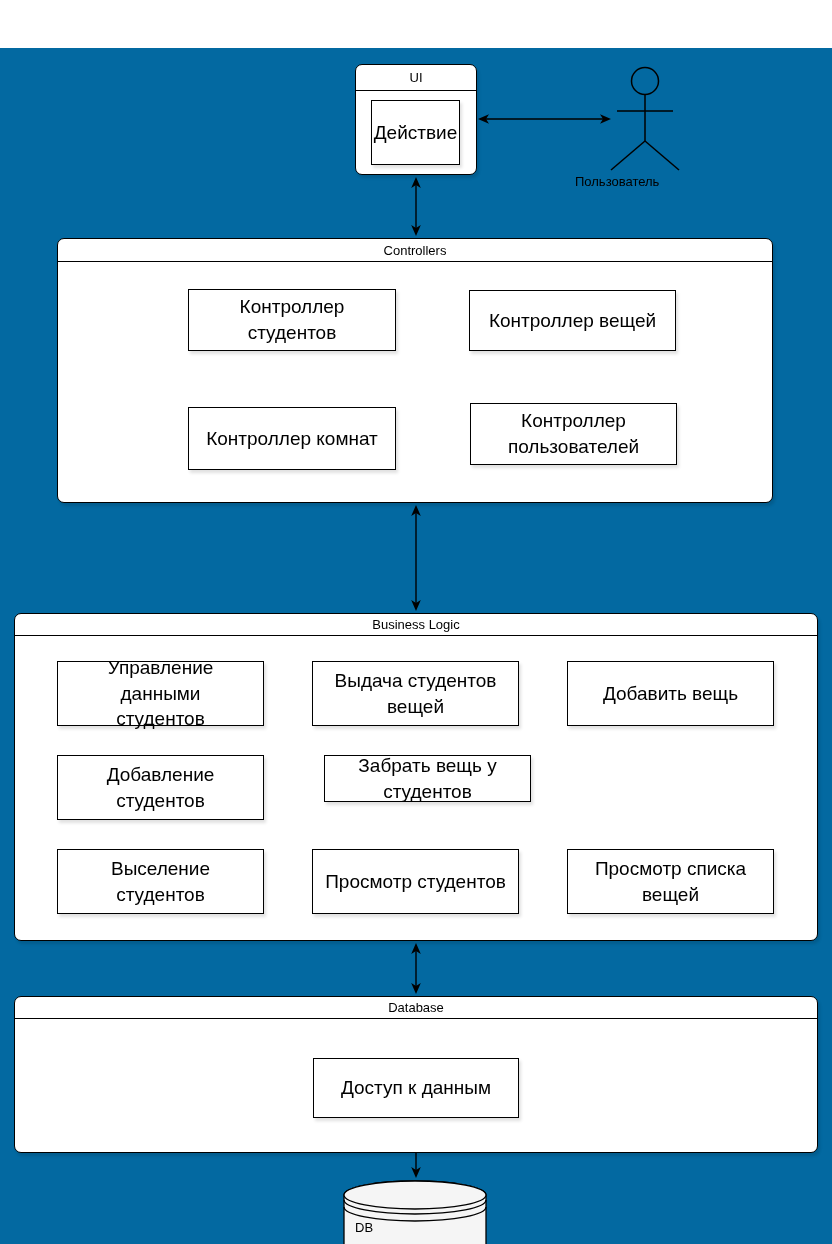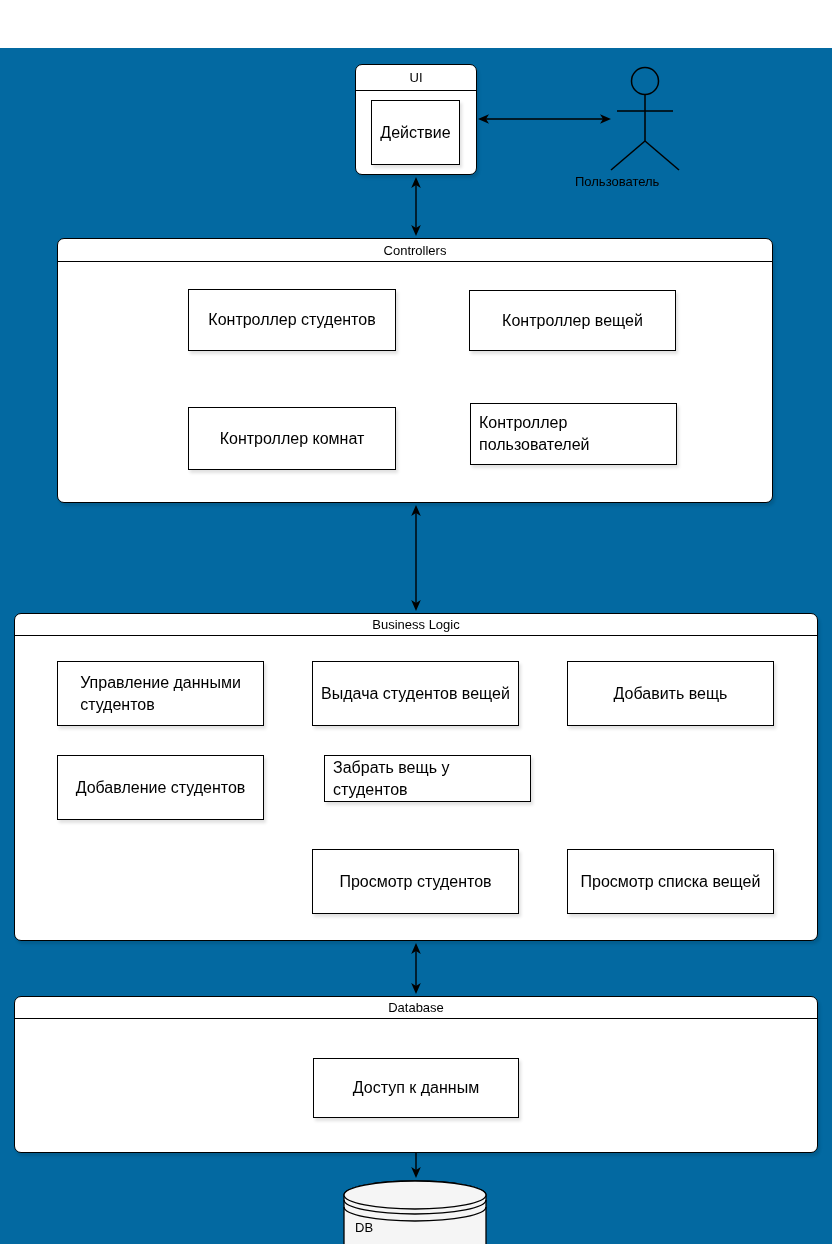--- a/index.html
+++ b/index.html
@@ -31,21 +31,22 @@
     box-sizing: border-box;
   }
   .node {
     position: absolute;
     border: 1px solid #000000;
     background: #ffffff;
     box-shadow: 2px 3px 3px rgba(0,0,0,0.12);
     display: flex;
     align-items: center;
     justify-content: center;
-    font-size: 16px;
+    text-align: center;
+    font-size: 19px;
     line-height: 1.35;
     white-space: pre-line;
     box-sizing: border-box;
     padding: 0 8px;
   }
   .floating-label {
     position: absolute;
     font-size: 13px;
   }
   .overlay {
@@ -126,20 +127,21 @@
 
   <div class="container" style="left:14px; top:565px; width:804px; height:328px;">
     <div class="titlebar" style="height:22px;">Business Logic</div>
   </div>
   <div class="node" style="left:57px; top:613px; width:207px; height:65px;">Управление данными
 студентов</div>
   <div class="node" style="left:312px; top:613px; width:207px; height:65px;">Выдача студентов вещей</div>
   <div class="node" style="left:567px; top:613px; width:207px; height:65px;">Добавить вещь</div>
   <div class="node" style="left:57px; top:707px; width:207px; height:65px;">Добавление студентов</div>
   <div class="node" style="left:324px; top:707px; width:207px; height:47px;">Забрать вещь у студентов</div>
+  <div class="node" style="left:57px; top:801px; width:207px; height:65px;">Выселение студентов</div>
   <div class="node" style="left:312px; top:801px; width:207px; height:65px;">Просмотр студентов</div>
   <div class="node" style="left:567px; top:801px; width:207px; height:65px;">Просмотр списка вещей</div>
 
   <div class="container" style="left:14px; top:948px; width:804px; height:157px;">
     <div class="titlebar" style="height:22px;">Database</div>
   </div>
   <div class="node" style="left:313px; top:1010px; width:206px; height:60px;">Доступ к данным</div>
 
   <div class="floating-label" style="left:355px; top:1172px; width:120px;">DB</div>
 

